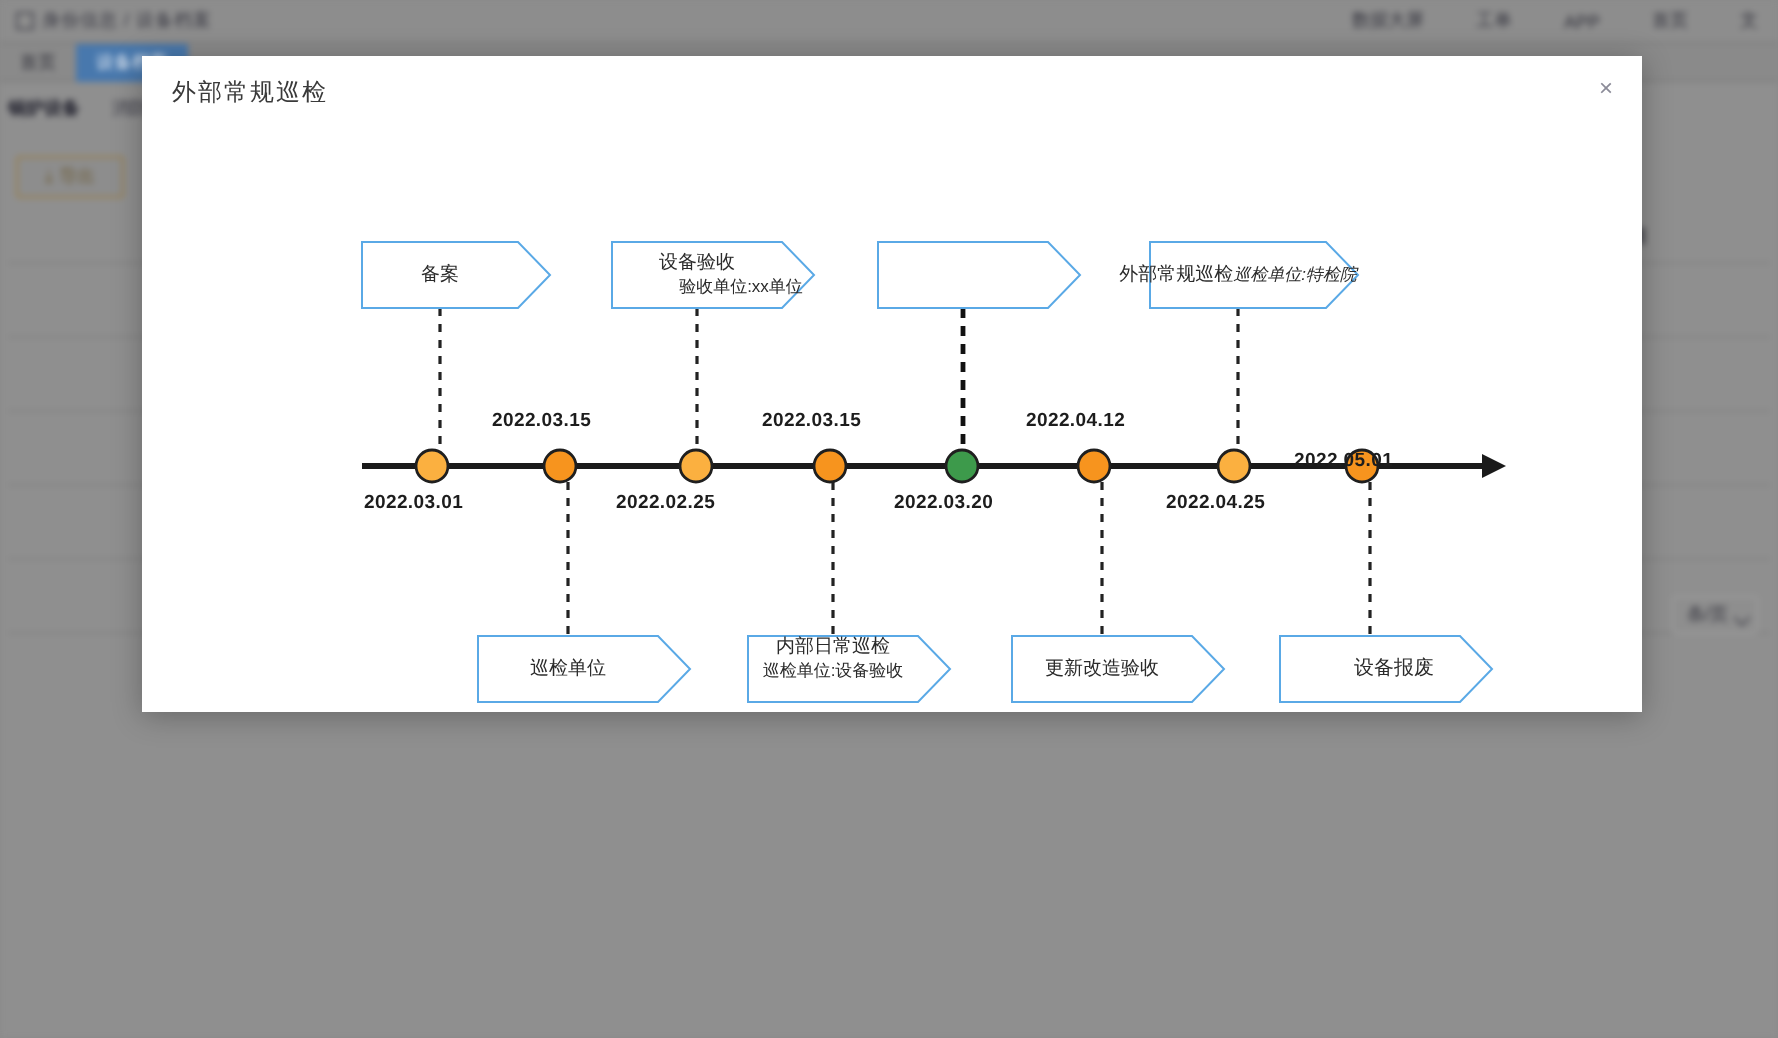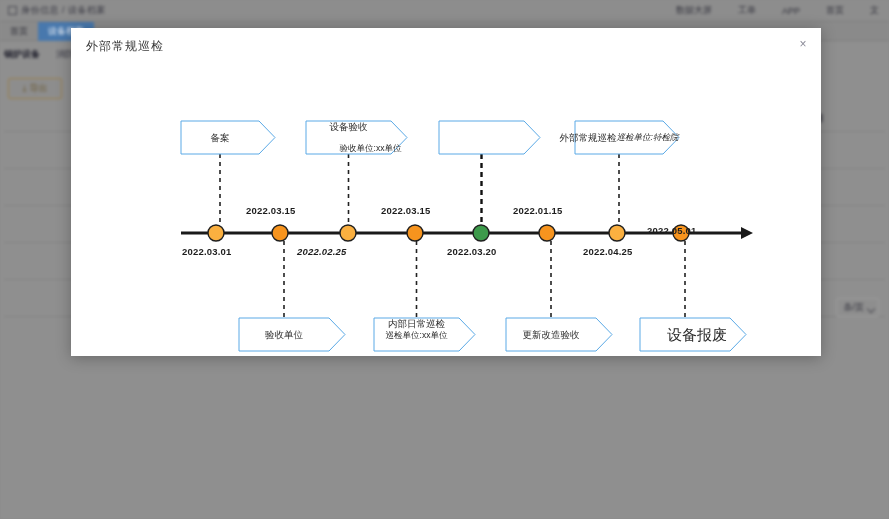--- a/index.html
+++ b/index.html
@@ -190,28 +190,28 @@
         <line x1="548" y1="126" x2="548" y2="197" stroke="#222" stroke-width="1.6" stroke-dasharray="4,4"></line>
         <circle cx="546" cy="205" r="8" fill="#FBB040" stroke="#1f1f1f" stroke-width="1.4"></circle>
         <polygon points="504,93 592,93 608,109.5 592,126 504,126" fill="#ffffff" stroke="#5aa9e6" stroke-width="1"></polygon>
         <line x1="614" y1="213" x2="614" y2="290" stroke="#222" stroke-width="1.6" stroke-dasharray="4,4"></line>
         <circle cx="610" cy="205" r="8" fill="#F7941E" stroke="#1f1f1f" stroke-width="1.4"></circle>
         <polygon points="569,290 659,290 675,306.5 659,323 569,323" fill="#ffffff" stroke="#5aa9e6" stroke-width="1"></polygon>
       </svg>
   <div style="position: absolute; left: 110px; top: 93px; width: 78px; height: 33px; display: flex; flex-direction: column; align-items: center; justify-content: center;">
         <div class="l1" style="font-size: 9.5px; line-height: 12px; white-space: nowrap; color: rgb(43, 43, 43);">备案</div>
       </div><div class="dlabel" style="left: 111px; top: 218px;">2022.03.01</div><div style="position: absolute; left: 168px; top: 290px; width: 90px; height: 33px; display: flex; flex-direction: column; align-items: center; justify-content: center;">
-        <div class="l1" style="font-size: 9.5px; line-height: 12px; white-space: nowrap; color: rgb(43, 43, 43);">验收单位</div>
-      </div><div class="dlabel" style="left: 175px; top: 177px;">2022.03.15</div><div style="position: absolute; left: 235px; top: 93px; width: 85px; height: 33px; display: flex; flex-direction: column; align-items: center; justify-content: space-between;">
+        <div class="l1" style="font-size: 9.5px; line-height: 12px; white-space: nowrap; color: rgb(43, 43, 43);">巡检单位</div>
+      </div><div class="dlabel" style="left: 175px; top: 177px;">2022.03.15</div><div style="position: absolute; left: 235px; top: 93px; width: 85px; height: 33px; display: flex; flex-direction: column; align-items: center; justify-content: center;">
         <div class="l1" style="font-size: 9.5px; line-height: 12px; white-space: nowrap; color: rgb(43, 43, 43);">设备验收</div>
         <div class="l2" style="font-size: 8.5px; line-height: 11px; white-space: nowrap; color: rgb(43, 43, 43); margin-left: 44px;">验收单位:xx单位</div>
-      </div><div class="dlabel" style="left: 226px; top: 218px; font-style: italic;">2022.02.25</div><div style="position: absolute; left: 303px; top: 290px; width: 85px; height: 33px; display: flex; flex-direction: column; align-items: center; justify-content: flex-start;">
+      </div><div class="dlabel" style="left: 237px; top: 218px;">2022.02.25</div><div style="position: absolute; left: 303px; top: 290px; width: 85px; height: 33px; display: flex; flex-direction: column; align-items: center; justify-content: flex-start;">
         <div class="l1" style="font-size: 9.5px; line-height: 12px; white-space: nowrap; color: rgb(43, 43, 43);">内部日常巡检</div>
-        <div class="l2" style="font-size: 8.5px; line-height: 11px; white-space: nowrap; color: rgb(43, 43, 43);">巡检单位:xx单位</div>
+        <div class="l2" style="font-size: 8.5px; line-height: 11px; white-space: nowrap; color: rgb(43, 43, 43);">巡检单位:设备验收</div>
       </div><div class="dlabel" style="left: 310px; top: 177px;">2022.03.15</div><div class="dlabel" style="left: 376px; top: 218px;">2022.03.20</div><div style="position: absolute; left: 435px; top: 290px; width: 90px; height: 33px; display: flex; flex-direction: column; align-items: center; justify-content: center;">
         <div class="l1" style="font-size: 9.5px; line-height: 12px; white-space: nowrap; color: rgb(43, 43, 43); font-family: Liberation Serif, serif;">更新改造验收</div>
-      </div><div class="dlabel" style="left: 442px; top: 177px;">2022.01.15</div><div style="position: absolute; left: 504px; top: 93px; width: 88px; height: 33px; display: flex; flex-direction: row; align-items: center; justify-content: center;">
+      </div><div class="dlabel" style="left: 442px; top: 177px;">2022.04.12</div><div style="position: absolute; left: 504px; top: 93px; width: 88px; height: 33px; display: flex; flex-direction: row; align-items: center; justify-content: center;">
         <div class="l1" style="font-size: 9.5px; line-height: 12px; white-space: nowrap; color: rgb(43, 43, 43);">外部常规巡检</div>
         <div class="l2" style="font-size: 8.5px; line-height: 11px; white-space: nowrap; color: rgb(43, 43, 43); font-style: italic;">巡检单位:特检院</div>
       </div><div class="dlabel" style="left: 512px; top: 218px;">2022.04.25</div><div style="position: absolute; left: 569px; top: 290px; width: 90px; height: 33px; display: flex; flex-direction: column; align-items: center; justify-content: center;">
-        <div class="l1" style="font-size: 15px; line-height: 12px; white-space: nowrap; color: rgb(43, 43, 43); margin-left: 24px;">设备报废</div>
+        <div class="l1" style="font-size: 10px; line-height: 12px; white-space: nowrap; color: rgb(43, 43, 43); margin-left: 24px;">设备报废</div>
       </div><div class="dlabel" style="left: 576px; top: 177px; margin-top: 20px;">2022.05.01</div></div>
 </div>
 
 </body></html>

